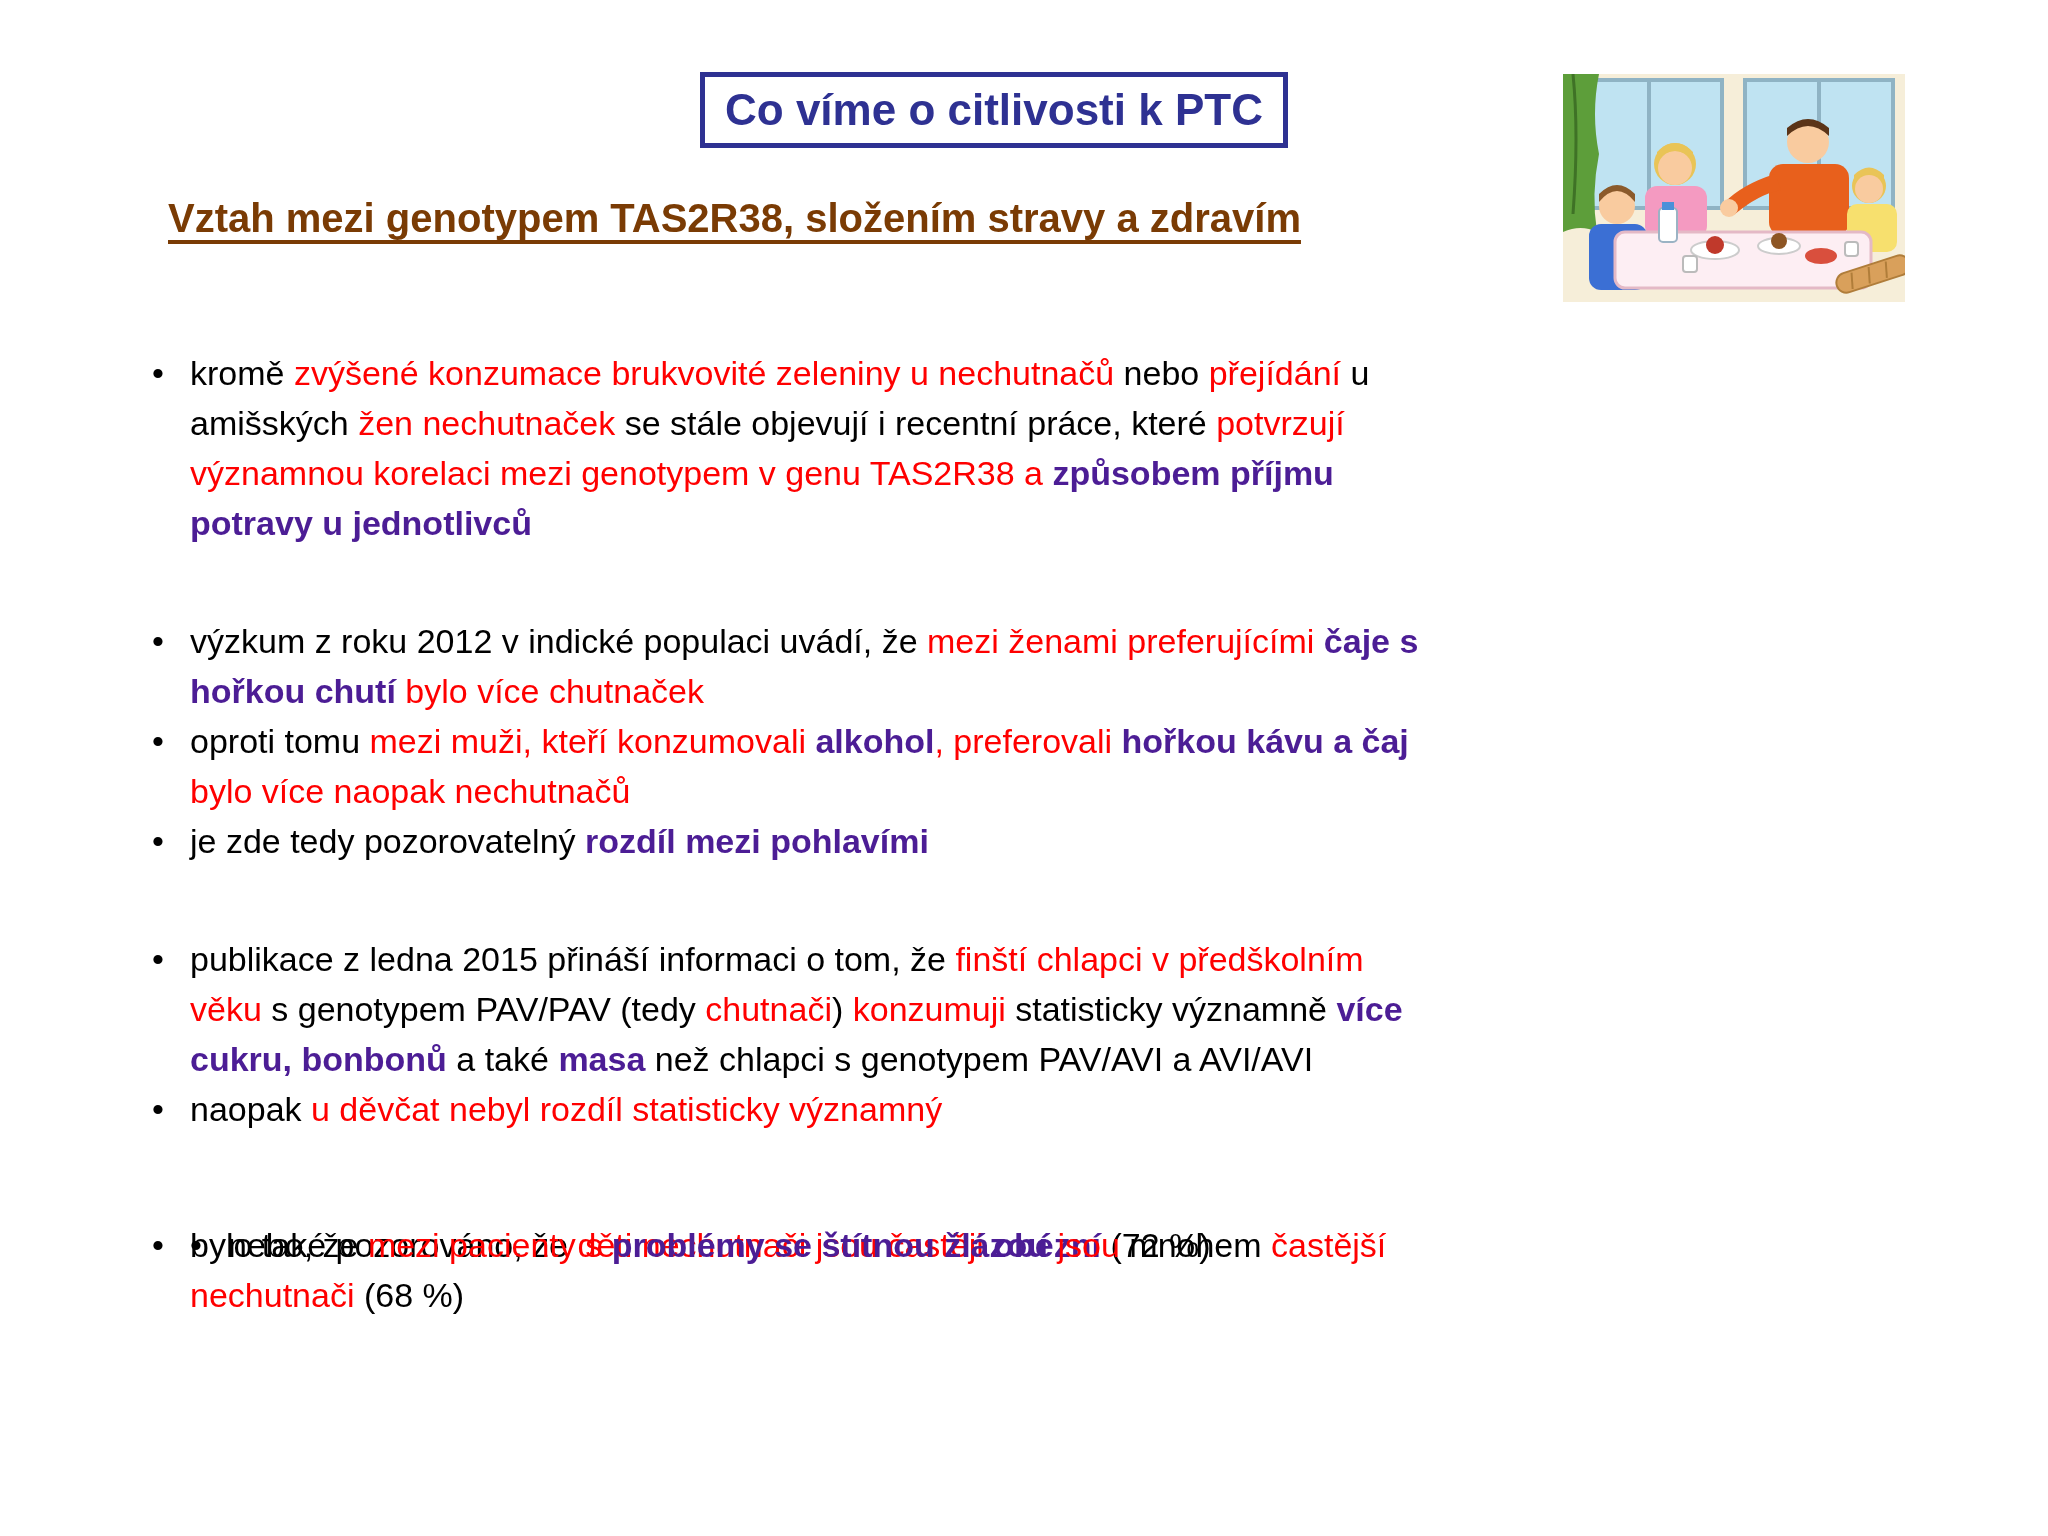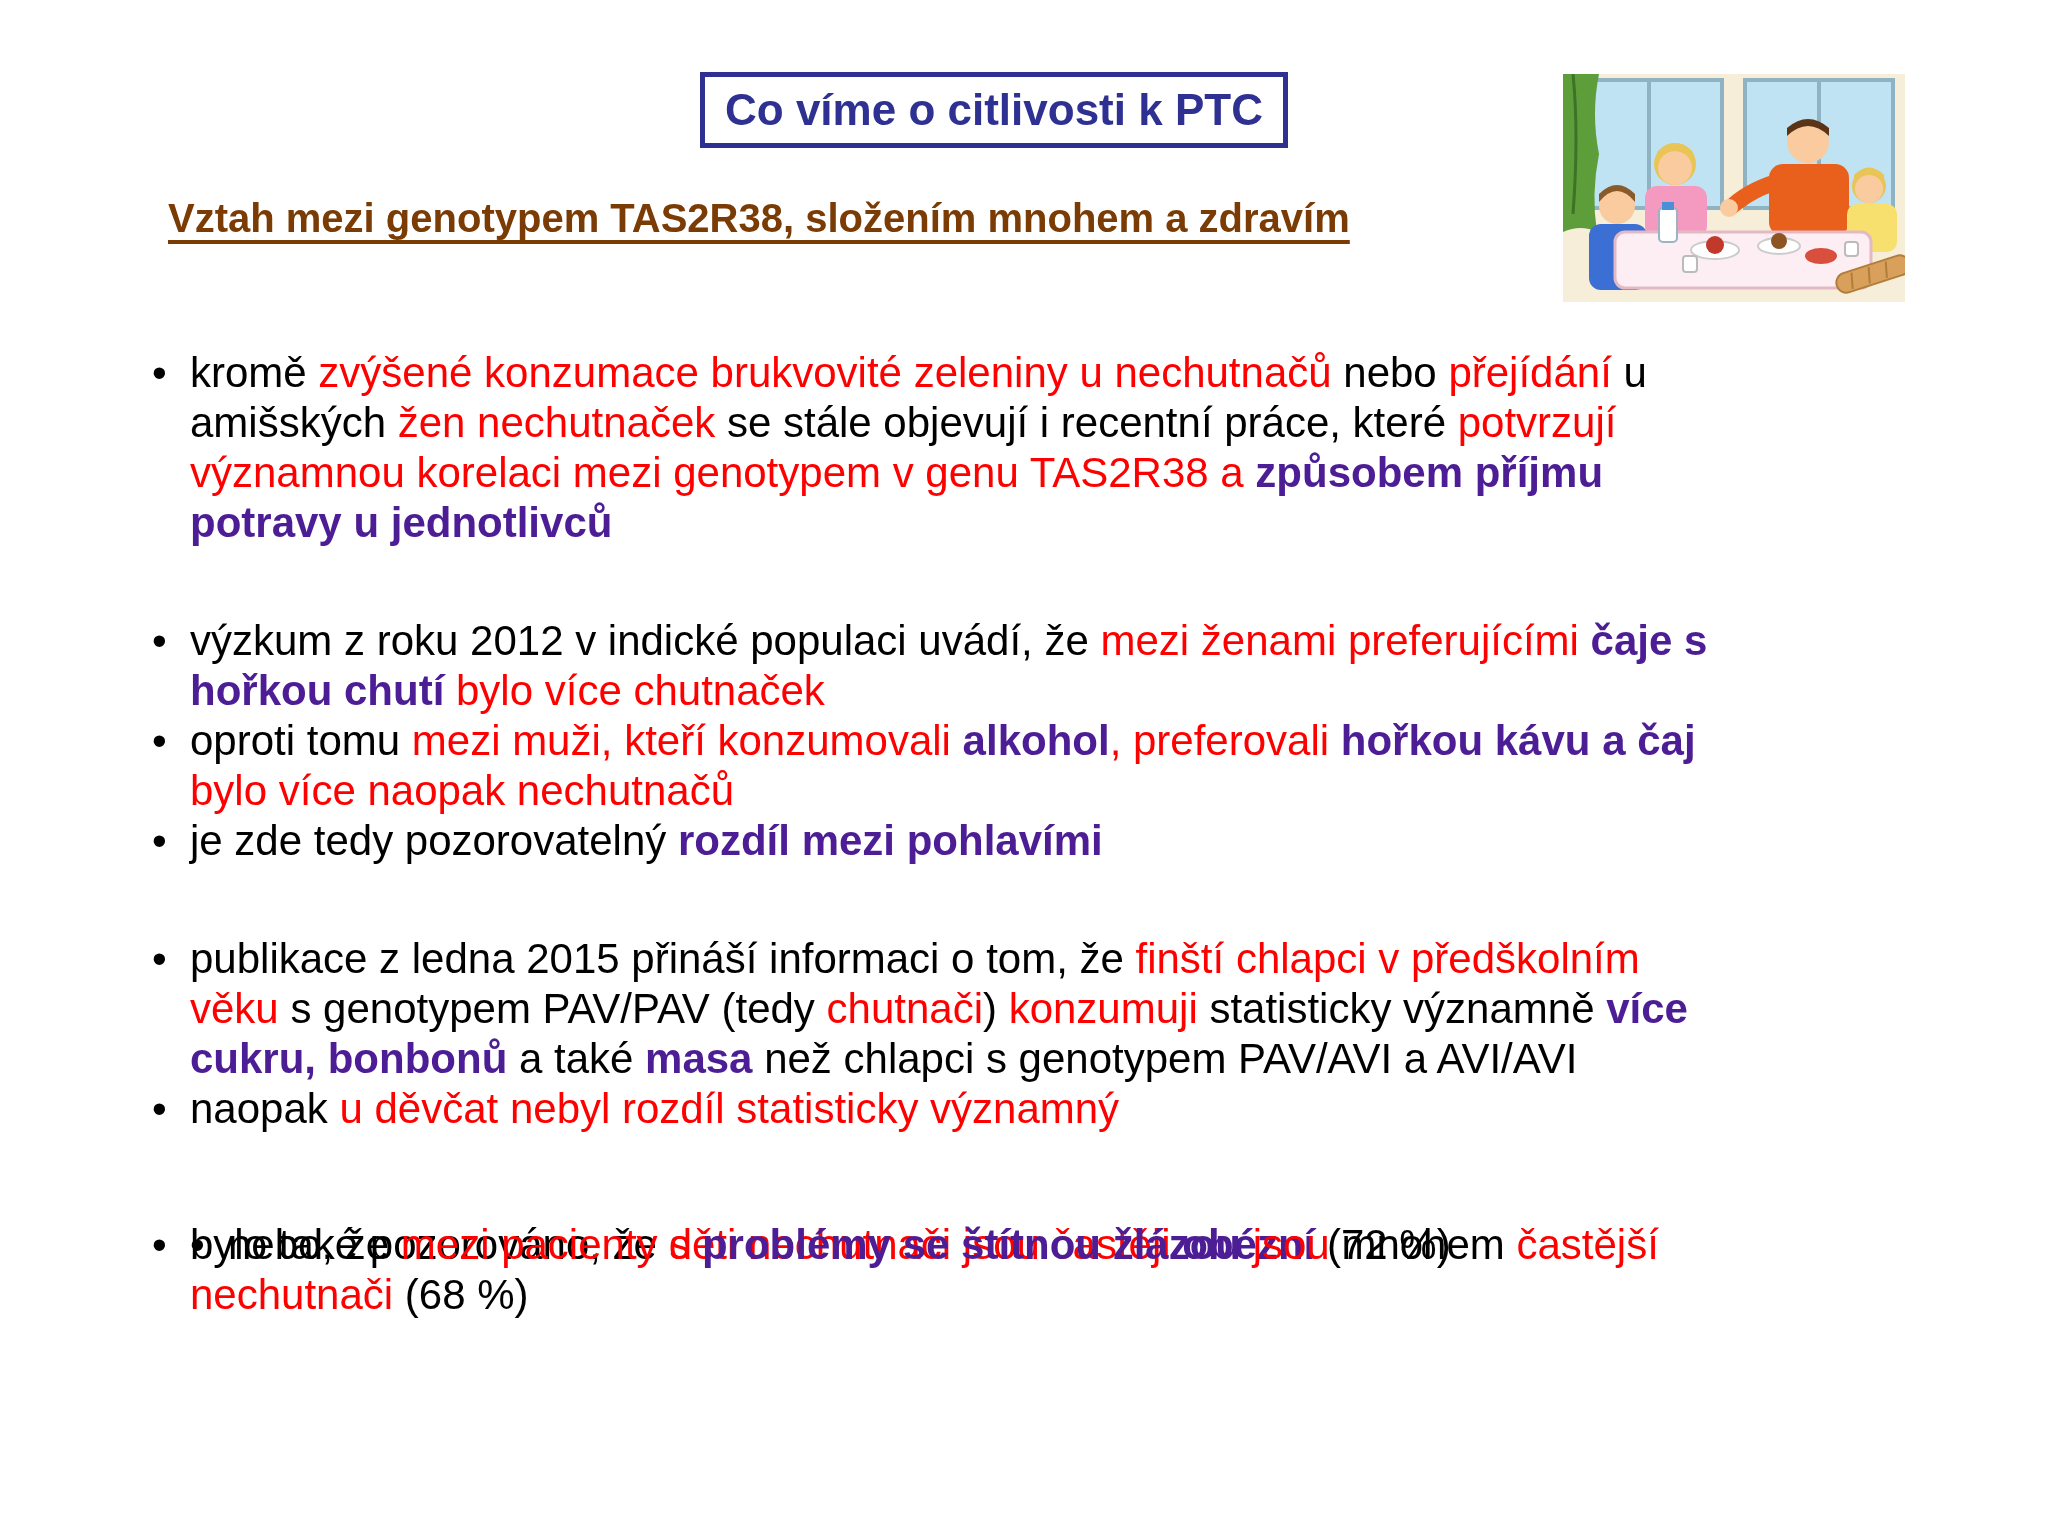--- a/index.html
+++ b/index.html
@@ -25,40 +25,40 @@
     text-decoration:underline;
     text-decoration-thickness:4px;
     text-underline-offset:8px;
     white-space:nowrap;
   }
   .illustration{
     position:absolute;left:1563px;top:74px;width:342px;height:228px;
   }
   .body-text{
     position:absolute;left:152px;top:348px;width:1820px;
-    font-size:42px;line-height:50px;color:#000000;
+    font-size:34px;line-height:50px;color:#000000;
   }
   .line{min-height:50px;white-space:nowrap;}
   .line.indent{padding-left:38px;}
   .line.spacer{min-height:0;}
   .bullet{display:inline-block;width:38px;color:#000000;}
   .seg-black{color:#000000;}
   .seg-red{color:#FF0000;}
   .seg-red-bold{color:#4c1d95;font-weight:bold;}
 </style>
 </head>
 <body>
 
 <div class="slide">
 
   <div class="title-box">
     <span class="title-text">Co víme o citlivosti k PTC</span>
   </div>
 
-  <div class="subtitle">Vztah mezi genotypem TAS2R38, složením mnohem a zdravím</div>
+  <div class="subtitle">Vztah mezi genotypem TAS2R38, složením stravy a zdravím</div>
 
   <div class="illustration">
     <svg width="342" height="228" viewBox="0 0 342 228">
 
       <rect x="0" y="0" width="342" height="228" fill="#f6eed9"></rect>
 
       <rect x="14" y="6" width="145" height="128" fill="#bfe3f2" stroke="#8fb3c4" stroke-width="4"></rect>
       <rect x="182" y="6" width="148" height="128" fill="#bfe3f2" stroke="#8fb3c4" stroke-width="4"></rect>
       <line x1="86" y1="6" x2="86" y2="134" stroke="#8fb3c4" stroke-width="4"></line>
       <line x1="256" y1="6" x2="256" y2="134" stroke="#8fb3c4" stroke-width="4"></line>

